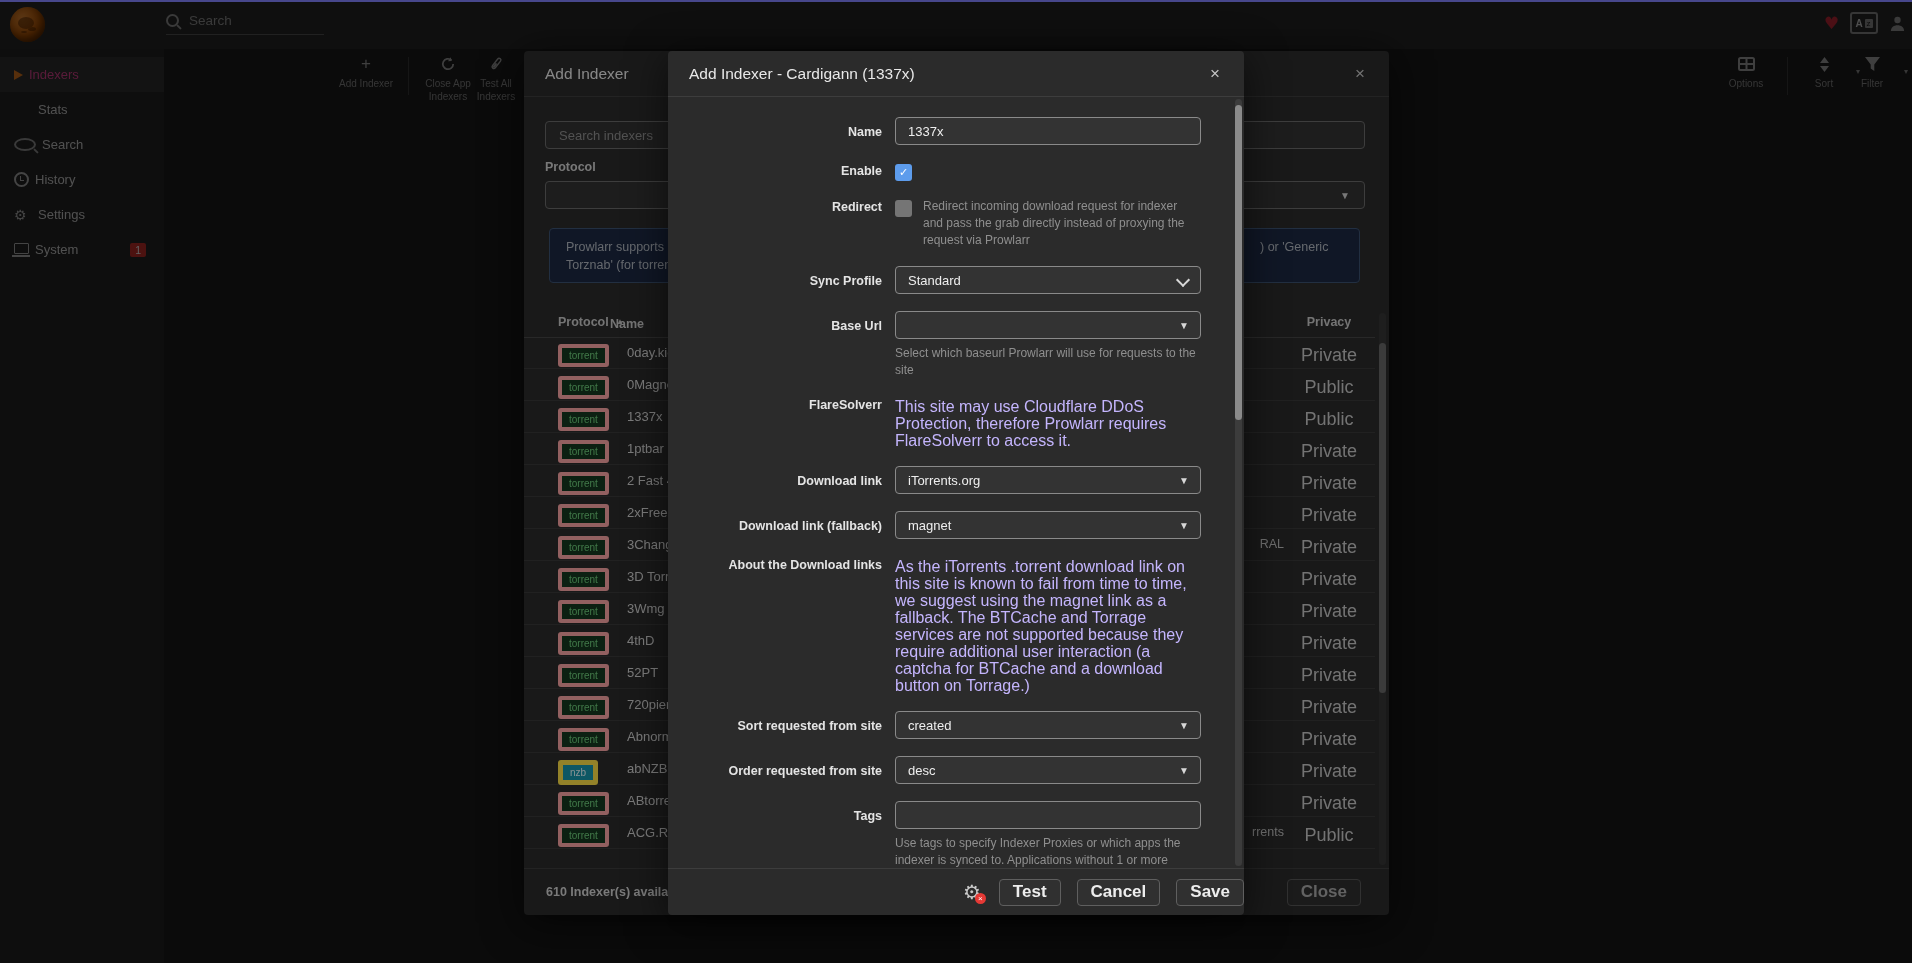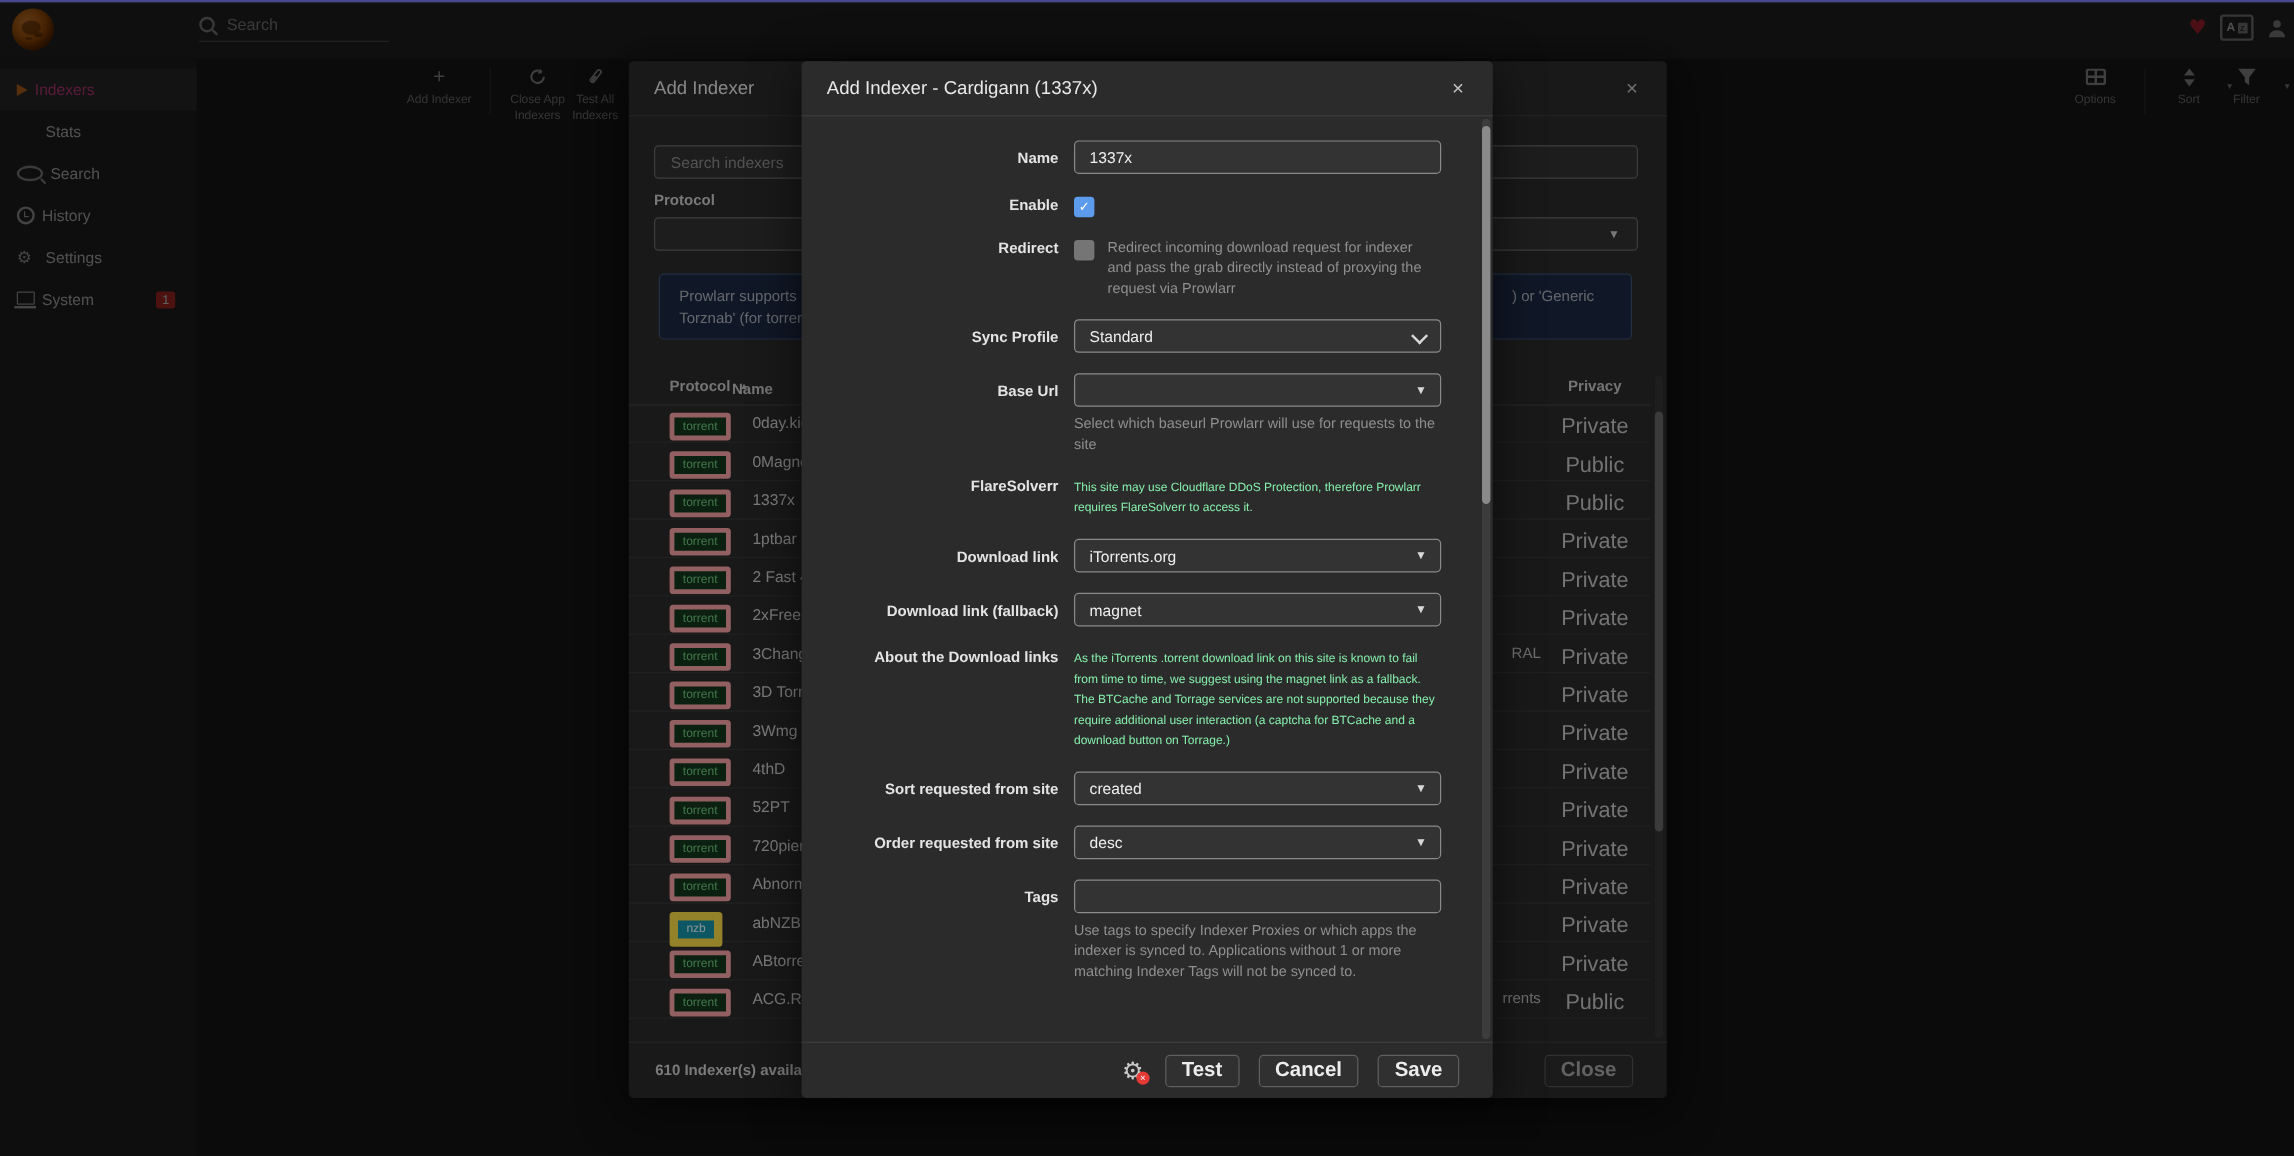--- a/index.html
+++ b/index.html
@@ -75,21 +75,21 @@
       font-size:12.5px;font-weight:700;color:#c8c8c8;}
   .om-thead span{position:absolute;top:2px;}
   .h-proto{left:34px;}
   .h-name{left:86px;}
   .h-name b{font-size:8px;vertical-align:2px;margin-left:6px;color:#bdbdbd;}
   .h-priv{left:772px;width:66px;text-align:center;}
   .om-rows{position:absolute;left:0;top:286px;right:14px;}
   .om-row{position:relative;height:31px;border-bottom:1px solid #3a3a3a;}
   .om-row .badge{position:absolute;left:34px;top:7px;font-size:10px;padding:2px 7px;border-radius:3px;line-height:1.1;}
   .badge.torrent{background:#16381f;border:4px solid #fca5a5;color:#6fcf7d;}
-  .badge.nzb{background:#1796ad;border:7px solid #fde047;color:#eafcff;}
+  .badge.nzb{background:#1796ad;border:5px solid #fde047;color:#eafcff;}
   .om-row .r-name{position:absolute;left:103px;top:8px;font-size:13px;color:#d2d2d2;white-space:nowrap;}
   .om-row .r-frag{position:absolute;left:688px;top:8px;width:72px;text-align:right;font-size:12.5px;color:#bdbdbd;}
   .om-row .r-frag:empty{display:none;}
   .om-row .r-priv{position:absolute;left:772px;top:8px;width:66px;text-align:center;font-size:18px;color:#c6c6c6;}
   .om-scroll{position:absolute;right:3px;top:262px;width:7px;height:552px;background:#353535;border-radius:4px;}
   .om-scroll .thumb{position:absolute;left:0;top:30px;width:7px;height:350px;background:#666;border-radius:4px;}
   .om-foot .count{margin-left:22px;font-size:12.5px;font-weight:700;color:#d2d2d2;}
   .om-foot .btn{margin-left:auto;margin-right:28px;}
 
   
@@ -105,29 +105,29 @@
   .f-select{position:relative;width:100%;height:28px;box-sizing:border-box;background:#333;border:1px solid #8a8a8a;
       border-radius:4px;color:#eee;font-size:13px;display:flex;align-items:center;padding:0 12px;cursor:pointer;}
   .f-select .sel-caret{position:absolute;right:11px;top:9px;font-size:10px;color:#d8d8d8;line-height:1;}
   .f-select .sel-chev{position:absolute;right:12px;top:8px;width:8px;height:8px;border-right:2px solid #d8d8d8;border-bottom:2px solid #d8d8d8;transform:rotate(45deg);}
   .f-check{width:17px;height:17px;border-radius:3px;flex:none;margin-top:2px;}
   .f-check.on{background:#5d9cec;color:#fff;font-size:11px;font-weight:700;display:flex;align-items:center;justify-content:center;}
   .f-check.on::after{content:"✓";font-family:"DejaVu Sans",sans-serif;}
   .f-check.off{background:#757575;}
   .chk-help{margin-left:11px;width:272px;font-size:12px;line-height:17px;color:#8f8f8f;}
   .fhelp{margin-top:6px;font-size:12px;line-height:17px;color:#8f8f8f;}
-  .fnote{font-size:10px;line-height:17px;color:#86efac;padding-top:2px;}
+  .fnote{font-size:16px;line-height:17px;color:#c4b5fd;padding-top:2px;}
   .im-scroll{position:absolute;right:2px;top:48px;width:7px;bottom:49px;background:#3c3c3c;border-radius:4px;}
   .im-scroll .thumb{position:absolute;left:0;top:6px;width:7px;height:315px;background:#8a8a8a;border-radius:4px;}
   .im-foot .gear{margin-left:auto;position:relative;font-family:"DejaVu Sans",sans-serif;font-size:20px;color:#c9c9c9;line-height:1;cursor:pointer;}
   .im-foot .gbadge{position:absolute;right:-5px;bottom:-2px;width:11px;height:11px;border-radius:50%;background:#e53935;
       color:#fff;font-size:8px;font-style:normal;display:flex;align-items:center;justify-content:center;font-family:"Liberation Sans",sans-serif;}
   .im-foot .btn{margin-left:16px;}
   .im-foot .btn:first-of-type{margin-left:18px;}
-  .im-foot .btn:last-of-type{margin-right:28px;}
+  .im-foot .btn:last-of-type{}
 
   svg.ic{display:block;}
 </style>
 </head>
 <body>
 
 <div class="screen">
   <div class="topstrip"></div>
 
   <div class="app">

